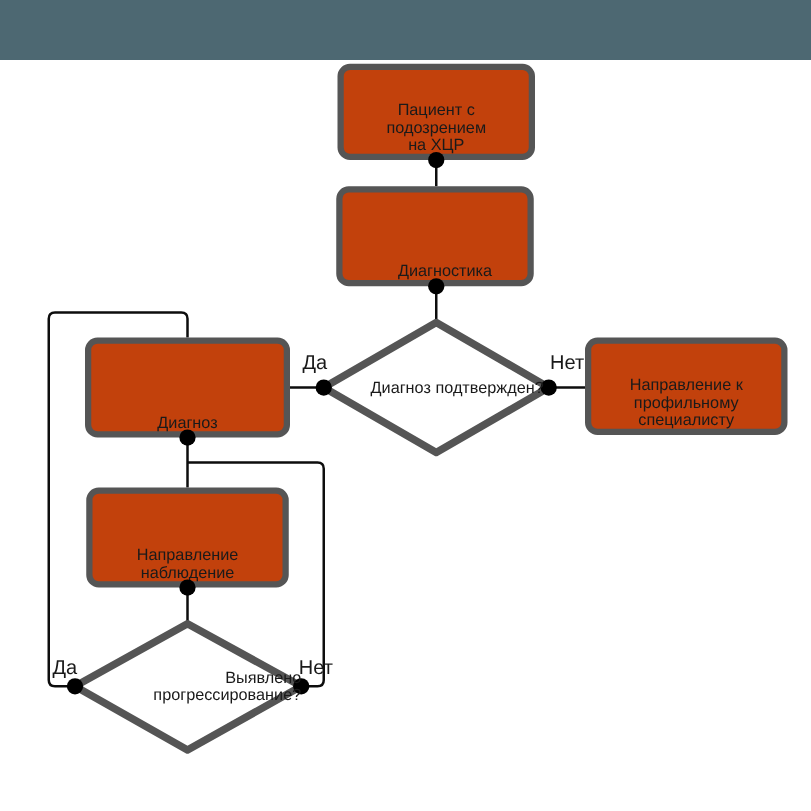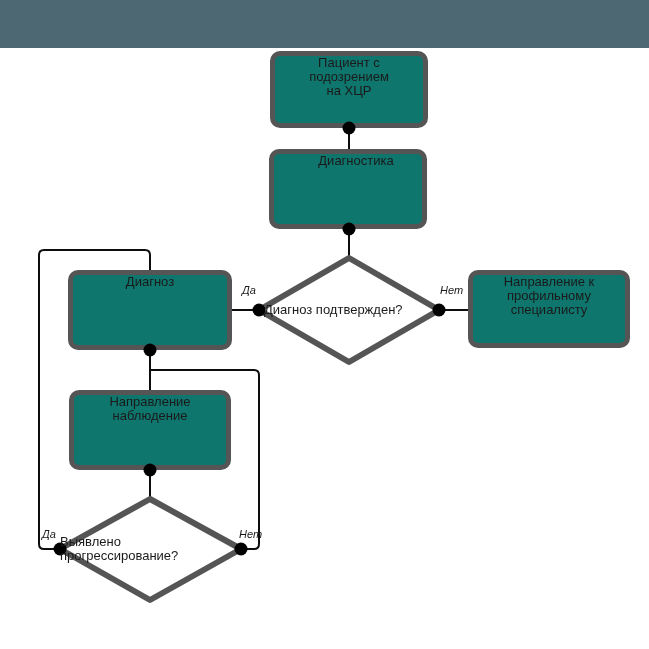--- a/index.html
+++ b/index.html
@@ -22,46 +22,45 @@
     width: 649px; height: 48px;
     background: #4d6872;
   }
   svg.layer {
     position: absolute;
     left: 0; top: 0;
   }
   .node {
     position: absolute;
     box-sizing: border-box;
-    background: #0f766e;
+    background: #c2410c;
     border: 5px solid #555555;
     border-radius: 10px;
     display: flex;
-    align-items: flex-start;
+    align-items: flex-end;
     justify-content: center;
     text-align: center;
     font-size: 13px;
     line-height: 14px;
   }
   .node-label {
     white-space: pre-line;
   }
   .diamond-label {
     position: absolute;
-    text-align: left;
+    text-align: right;
     font-size: 13px;
     line-height: 14px;
     white-space: pre-line;
   }
   .edge-label {
     position: absolute;
-    font-size: 11px;
+    font-size: 16px;
     line-height: 13px;
     white-space: nowrap;
-    font-style: italic;
   }
   #node-patient      { left: 270px; top:  51px; width: 158px; height: 77px; }
   #node-diagnostics  { left: 269px; top: 149px; width: 158px; height: 80px; padding-left: 16px; }
   #node-treatment    { left:  68px; top: 270px; width: 164px; height: 80px; }
   #node-referral     { left: 468px; top: 270px; width: 162px; height: 78px; }
   #node-observation  { left:  69px; top: 390px; width: 162px; height: 80px; }
 
   #label-diagnosis   { left: 264px; top: 303px; width: 171px; }
   #label-progression { left:  60px; top: 535px; width: 181px; }
 

